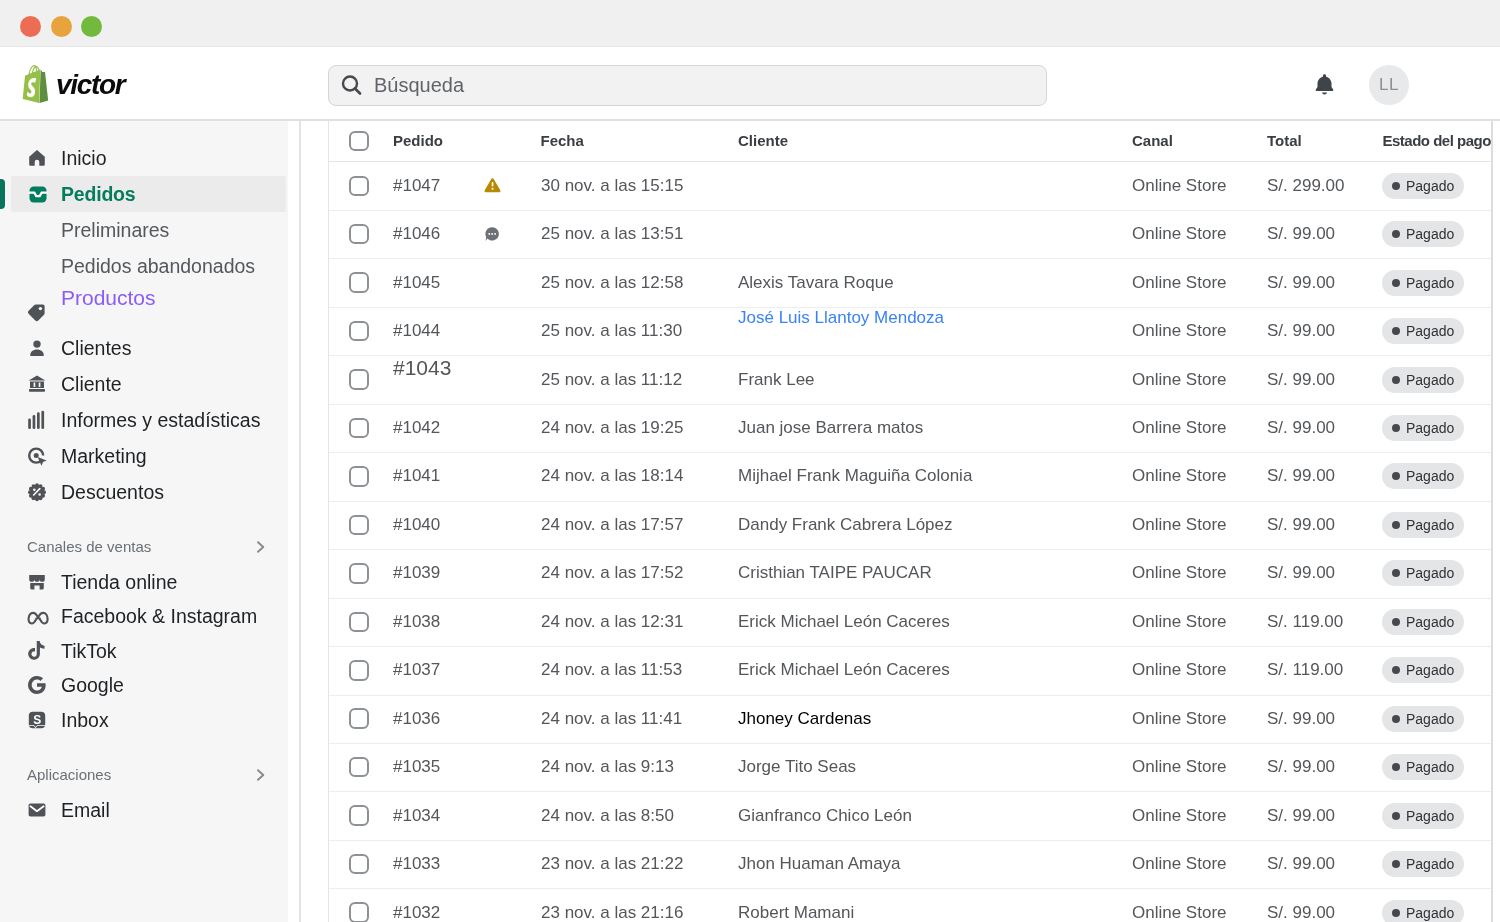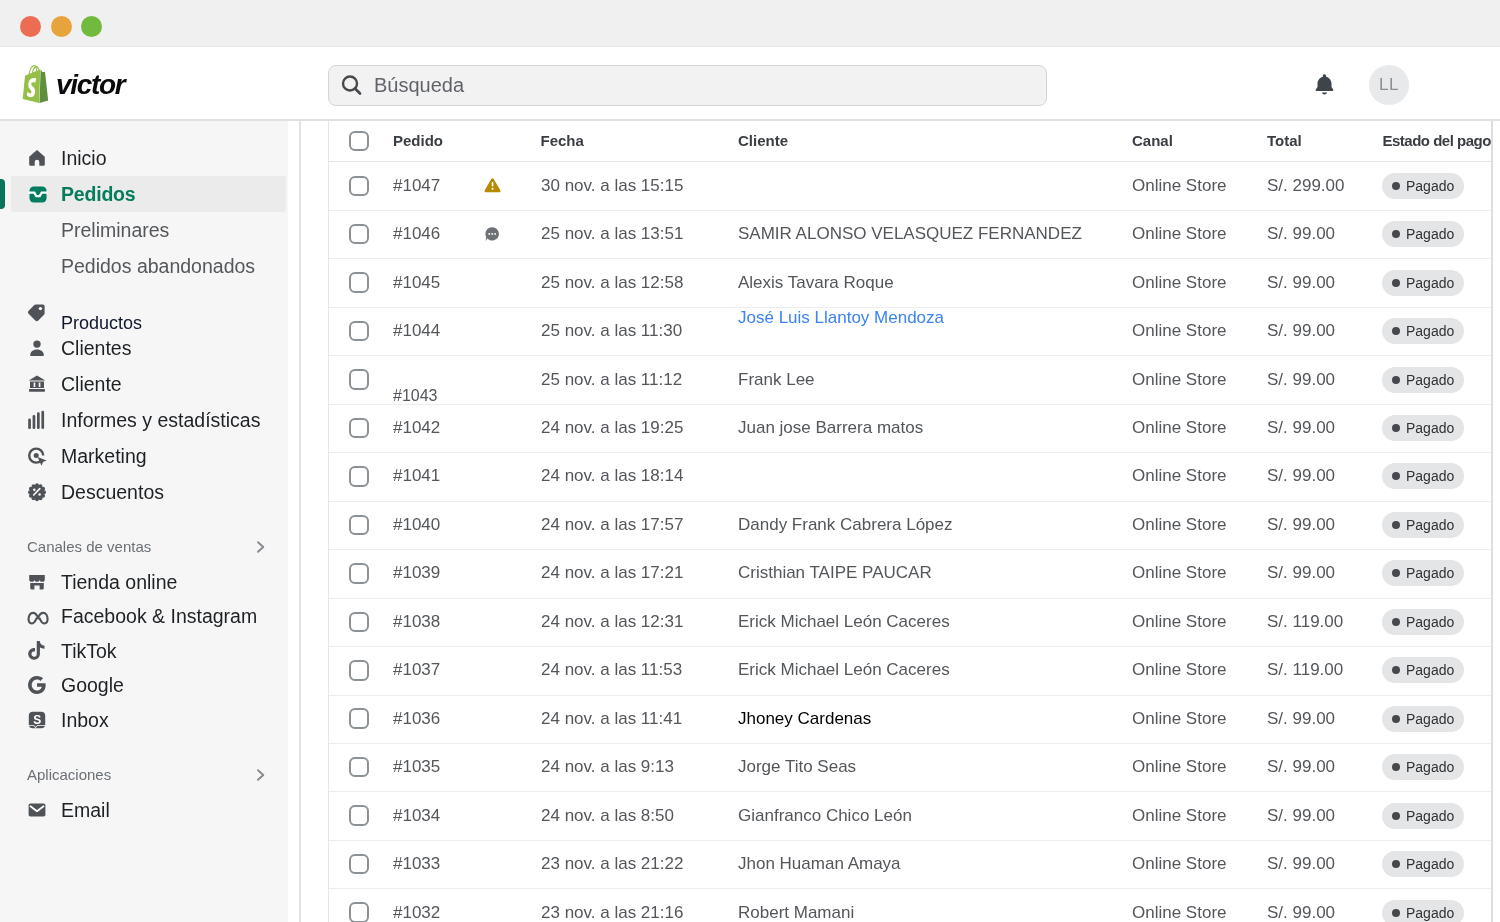--- a/index.html
+++ b/index.html
@@ -43,21 +43,21 @@
         <rect x="1.5" y="2.4" width="17" height="16" rx="4.2" fill="#007c5e"></rect>
         <path d="M0.5 8.7 H6.3 L8.3 12.1 H11.7 L13.7 8.7 H19.5" fill="none" stroke="#fff" stroke-width="2.3"></path>
       </svg></div>
 <div class="abs" style="left:61px;top:180.5px;font-size:19.5px;line-height:26px;color:#067c5e;font-weight:bold;letter-spacing:-0.2px">Pedidos</div>
 <div class="abs" style="left:61px;top:216.5px;font-size:19.5px;line-height:26px;color:#54585c">Preliminares</div>
 <div class="abs" style="left:61px;top:252.5px;font-size:19.5px;line-height:26px;color:#54585c">Pedidos abandonados</div>
 <div class="abs" style="left:27px;top:302px"><svg width="20" height="20" viewBox="0 0 20 20" style="">
         <path d="M8.8 2.4 H15.9 A1.7 1.7 0 0 1 17.6 4.1 V11.2 A2.1 2.1 0 0 1 17 12.7 L11.3 18.4 A2.1 2.1 0 0 1 8.3 18.4 L1.6 11.7 A2.1 2.1 0 0 1 1.6 8.7 L7.3 3 A2.1 2.1 0 0 1 8.8 2.4 Z" fill="#4f5357"></path>
         <circle cx="13.4" cy="6.6" r="1.7" fill="#f6f6f7"></circle>
       </svg></div>
-<div class="abs" style="left:61px;top:310px;font-size:18px;line-height:26px;color:#0f172a">Productos</div>
+<div class="abs" style="left:61px;top:285px;font-size:21px;line-height:26px;color:#8b5cf6">Productos</div>
 <div class="abs" style="left:27px;top:338px"><svg width="20" height="20" viewBox="0 0 20 20" style="">
         <circle cx="10" cy="6.1" r="3.7" fill="#4f5357"></circle>
         <path d="M10 11.6 C5.9 11.6 3.2 14 3.2 17.2 Q3.2 17.9 3.9 17.9 H16.1 Q16.8 17.9 16.8 17.2 C16.8 14 14.1 11.6 10 11.6 Z" fill="#4f5357"></path>
       </svg></div>
 <div class="abs" style="left:61px;top:335px;font-size:19.5px;line-height:26px;color:#1e2225">Clientes</div>
 <div class="abs" style="left:27px;top:374px"><svg width="20" height="20" viewBox="0 0 20 20" style="">
         <path d="M10 1.6 L18.3 6.4 H1.7 Z" fill="#4f5357"></path>
         <path d="M3 7.4 H17 V14 H3 Z M6.6 8.4 V13 H8.3 V8.4 Z M11.7 8.4 V13 H13.4 V8.4 Z" fill="#4f5357" fill-rule="evenodd"></path>
         <rect x="2" y="15" width="16" height="2.8" rx="0.7" fill="#4f5357"></rect>
       </svg></div>
@@ -169,21 +169,20 @@
 <div class="abs" style="left:329px;top:258.4px;width:1162px;height:1px;background:#ebedee"></div>
 <div class="abs" style="left:348.5px;top:223.975px;width:20.5px;height:20.5px;border:2px solid #8c9196;border-radius:6px;background:#fff"></div>
 <div class="abs" style="left:393px;top:222.2px;font-size:17px;color:#53565a;line-height:24px;white-space:nowrap">#1046</div>
 <div class="abs" style="left:483.5px;top:226.2px"><svg width="16" height="16" viewBox="0 0 16 16" style="">
         <path d="M8.2 1.2 a6.7 6.7 0 1 1 -4.8 11.4 L1.6 14.9 L2.2 11.1 A6.7 6.7 0 0 1 8.2 1.2 Z" fill="#6d7176"></path>
         <circle cx="5.3" cy="7.9" r="0.95" fill="#fff"></circle>
         <circle cx="8.2" cy="7.9" r="0.95" fill="#fff"></circle>
         <circle cx="11.1" cy="7.9" r="0.95" fill="#fff"></circle>
       </svg></div>
 <div class="abs" style="left:541px;top:222.2px;font-size:17px;color:#53565a;line-height:24px;white-space:nowrap">25 nov. a las 13:51</div>
-<div class="abs" style="left:738px;top:222.2px;font-size:17px;color:#53565a;line-height:24px;white-space:nowrap">SAMIR ALONSO VELASQUEZ FERNANDEZ</div>
 <div class="abs" style="left:1132px;top:222.2px;font-size:17px;color:#53565a;line-height:24px;white-space:nowrap">Online Store</div>
 <div class="abs" style="left:1267px;top:222.2px;font-size:17px;color:#53565a;line-height:24px;white-space:nowrap">S/. 99.00</div>
 <div class="abs" style="left:1382px;top:221.2px;height:26px;background:#e4e5e7;border-radius:13px;display:flex;align-items:center;padding:0 10px;gap:6px">
       <span style="width:8px;height:8px;border-radius:50%;background:#45484c;display:inline-block"></span>
       <span style="font-size:14px;color:#303236">Pagado</span>
     </div>
 <div class="abs" style="left:329px;top:306.8px;width:1162px;height:1px;background:#ebedee"></div>
 <div class="abs" style="left:348.5px;top:272.425px;width:20.5px;height:20.5px;border:2px solid #8c9196;border-radius:6px;background:#fff"></div>
 <div class="abs" style="left:393px;top:270.6px;font-size:17px;color:#53565a;line-height:24px;white-space:nowrap">#1045</div>
 <div class="abs" style="left:541px;top:270.6px;font-size:17px;color:#53565a;line-height:24px;white-space:nowrap">25 nov. a las 12:58</div>
@@ -200,21 +199,21 @@
 <div class="abs" style="left:541px;top:319.1px;font-size:17px;color:#53565a;line-height:24px;white-space:nowrap">25 nov. a las 11:30</div>
 <div class="abs" style="left:738px;top:306px;font-size:17px;color:#3b82f6;line-height:24px;white-space:nowrap">José Luis Llantoy Mendoza</div>
 <div class="abs" style="left:1132px;top:319.1px;font-size:17px;color:#53565a;line-height:24px;white-space:nowrap">Online Store</div>
 <div class="abs" style="left:1267px;top:319.1px;font-size:17px;color:#53565a;line-height:24px;white-space:nowrap">S/. 99.00</div>
 <div class="abs" style="left:1382px;top:318.1px;height:26px;background:#e4e5e7;border-radius:13px;display:flex;align-items:center;padding:0 10px;gap:6px">
       <span style="width:8px;height:8px;border-radius:50%;background:#45484c;display:inline-block"></span>
       <span style="font-size:14px;color:#303236">Pagado</span>
     </div>
 <div class="abs" style="left:329px;top:403.8px;width:1162px;height:1px;background:#ebedee"></div>
 <div class="abs" style="left:348.5px;top:369.32500000000005px;width:20.5px;height:20.5px;border:2px solid #8c9196;border-radius:6px;background:#fff"></div>
-<div class="abs" style="left:393px;top:384px;font-size:16px;color:#53565a;line-height:24px;white-space:nowrap">#1043</div>
+<div class="abs" style="left:393px;top:356px;font-size:21px;color:#53565a;line-height:24px;white-space:nowrap">#1043</div>
 <div class="abs" style="left:541px;top:367.5px;font-size:17px;color:#53565a;line-height:24px;white-space:nowrap">25 nov. a las 11:12</div>
 <div class="abs" style="left:738px;top:367.5px;font-size:17px;color:#53565a;line-height:24px;white-space:nowrap">Frank Lee</div>
 <div class="abs" style="left:1132px;top:367.5px;font-size:17px;color:#53565a;line-height:24px;white-space:nowrap">Online Store</div>
 <div class="abs" style="left:1267px;top:367.5px;font-size:17px;color:#53565a;line-height:24px;white-space:nowrap">S/. 99.00</div>
 <div class="abs" style="left:1382px;top:366.5px;height:26px;background:#e4e5e7;border-radius:13px;display:flex;align-items:center;padding:0 10px;gap:6px">
       <span style="width:8px;height:8px;border-radius:50%;background:#45484c;display:inline-block"></span>
       <span style="font-size:14px;color:#303236">Pagado</span>
     </div>
 <div class="abs" style="left:329px;top:452.2px;width:1162px;height:1px;background:#ebedee"></div>
 <div class="abs" style="left:348.5px;top:417.77500000000003px;width:20.5px;height:20.5px;border:2px solid #8c9196;border-radius:6px;background:#fff"></div>
@@ -224,41 +223,42 @@
 <div class="abs" style="left:1132px;top:416.0px;font-size:17px;color:#53565a;line-height:24px;white-space:nowrap">Online Store</div>
 <div class="abs" style="left:1267px;top:416.0px;font-size:17px;color:#53565a;line-height:24px;white-space:nowrap">S/. 99.00</div>
 <div class="abs" style="left:1382px;top:415.0px;height:26px;background:#e4e5e7;border-radius:13px;display:flex;align-items:center;padding:0 10px;gap:6px">
       <span style="width:8px;height:8px;border-radius:50%;background:#45484c;display:inline-block"></span>
       <span style="font-size:14px;color:#303236">Pagado</span>
     </div>
 <div class="abs" style="left:329px;top:500.7px;width:1162px;height:1px;background:#ebedee"></div>
 <div class="abs" style="left:348.5px;top:466.2250000000001px;width:20.5px;height:20.5px;border:2px solid #8c9196;border-radius:6px;background:#fff"></div>
 <div class="abs" style="left:393px;top:464.4px;font-size:17px;color:#53565a;line-height:24px;white-space:nowrap">#1041</div>
 <div class="abs" style="left:541px;top:464.4px;font-size:17px;color:#53565a;line-height:24px;white-space:nowrap">24 nov. a las 18:14</div>
+<div class="abs" style="left:738px;top:464.4px;font-size:17px;color:#53565a;line-height:24px;white-space:nowrap">Mijhael Frank Maguiña Colonia</div>
 <div class="abs" style="left:1132px;top:464.4px;font-size:17px;color:#53565a;line-height:24px;white-space:nowrap">Online Store</div>
 <div class="abs" style="left:1267px;top:464.4px;font-size:17px;color:#53565a;line-height:24px;white-space:nowrap">S/. 99.00</div>
 <div class="abs" style="left:1382px;top:463.4px;height:26px;background:#e4e5e7;border-radius:13px;display:flex;align-items:center;padding:0 10px;gap:6px">
       <span style="width:8px;height:8px;border-radius:50%;background:#45484c;display:inline-block"></span>
       <span style="font-size:14px;color:#303236">Pagado</span>
     </div>
 <div class="abs" style="left:329px;top:549.1px;width:1162px;height:1px;background:#ebedee"></div>
 <div class="abs" style="left:348.5px;top:514.675px;width:20.5px;height:20.5px;border:2px solid #8c9196;border-radius:6px;background:#fff"></div>
 <div class="abs" style="left:393px;top:512.9px;font-size:17px;color:#53565a;line-height:24px;white-space:nowrap">#1040</div>
 <div class="abs" style="left:541px;top:512.9px;font-size:17px;color:#53565a;line-height:24px;white-space:nowrap">24 nov. a las 17:57</div>
 <div class="abs" style="left:738px;top:512.9px;font-size:17px;color:#53565a;line-height:24px;white-space:nowrap">Dandy Frank Cabrera López</div>
 <div class="abs" style="left:1132px;top:512.9px;font-size:17px;color:#53565a;line-height:24px;white-space:nowrap">Online Store</div>
 <div class="abs" style="left:1267px;top:512.9px;font-size:17px;color:#53565a;line-height:24px;white-space:nowrap">S/. 99.00</div>
 <div class="abs" style="left:1382px;top:511.9px;height:26px;background:#e4e5e7;border-radius:13px;display:flex;align-items:center;padding:0 10px;gap:6px">
       <span style="width:8px;height:8px;border-radius:50%;background:#45484c;display:inline-block"></span>
       <span style="font-size:14px;color:#303236">Pagado</span>
     </div>
 <div class="abs" style="left:329px;top:597.6px;width:1162px;height:1px;background:#ebedee"></div>
 <div class="abs" style="left:348.5px;top:563.125px;width:20.5px;height:20.5px;border:2px solid #8c9196;border-radius:6px;background:#fff"></div>
 <div class="abs" style="left:393px;top:561.3px;font-size:17px;color:#53565a;line-height:24px;white-space:nowrap">#1039</div>
-<div class="abs" style="left:541px;top:561.3px;font-size:17px;color:#53565a;line-height:24px;white-space:nowrap">24 nov. a las 17:21</div>
+<div class="abs" style="left:541px;top:561.3px;font-size:17px;color:#53565a;line-height:24px;white-space:nowrap">24 nov. a las 17:52</div>
 <div class="abs" style="left:738px;top:561.3px;font-size:17px;color:#53565a;line-height:24px;white-space:nowrap">Cristhian TAIPE PAUCAR</div>
 <div class="abs" style="left:1132px;top:561.3px;font-size:17px;color:#53565a;line-height:24px;white-space:nowrap">Online Store</div>
 <div class="abs" style="left:1267px;top:561.3px;font-size:17px;color:#53565a;line-height:24px;white-space:nowrap">S/. 99.00</div>
 <div class="abs" style="left:1382px;top:560.3px;height:26px;background:#e4e5e7;border-radius:13px;display:flex;align-items:center;padding:0 10px;gap:6px">
       <span style="width:8px;height:8px;border-radius:50%;background:#45484c;display:inline-block"></span>
       <span style="font-size:14px;color:#303236">Pagado</span>
     </div>
 <div class="abs" style="left:329px;top:646.0px;width:1162px;height:1px;background:#ebedee"></div>
 <div class="abs" style="left:348.5px;top:611.5749999999999px;width:20.5px;height:20.5px;border:2px solid #8c9196;border-radius:6px;background:#fff"></div>
 <div class="abs" style="left:393px;top:609.8px;font-size:17px;color:#53565a;line-height:24px;white-space:nowrap">#1038</div>

